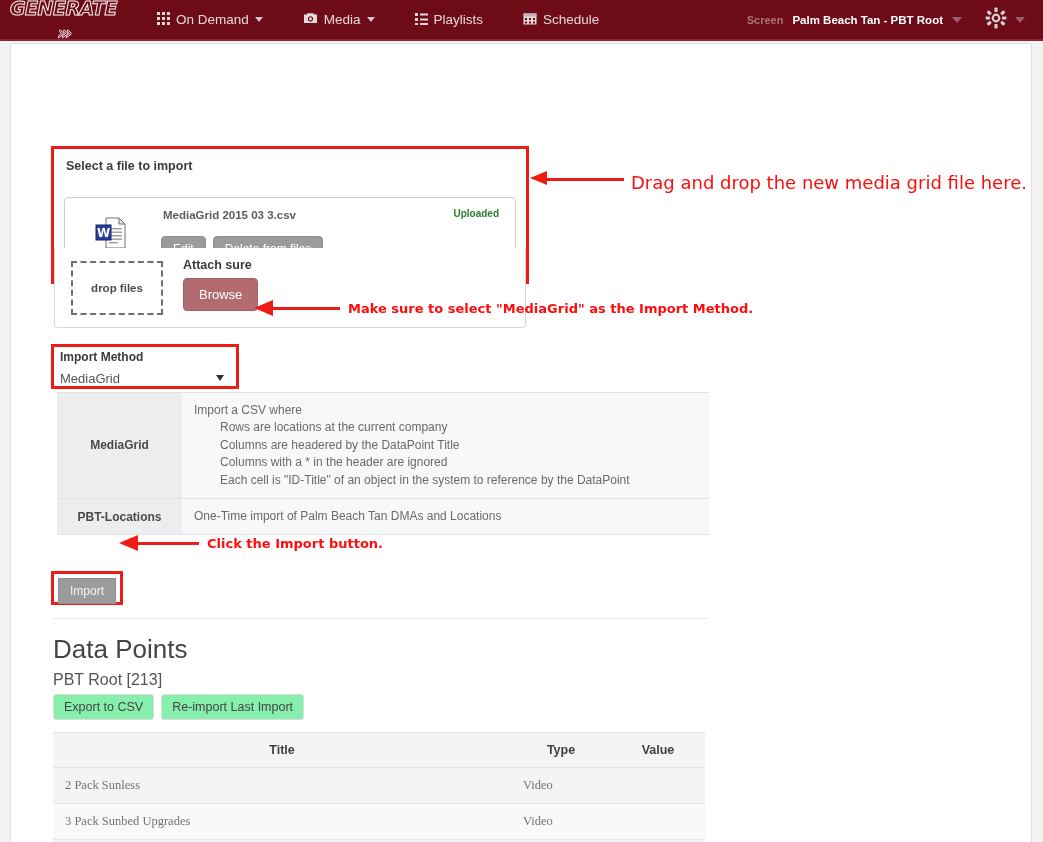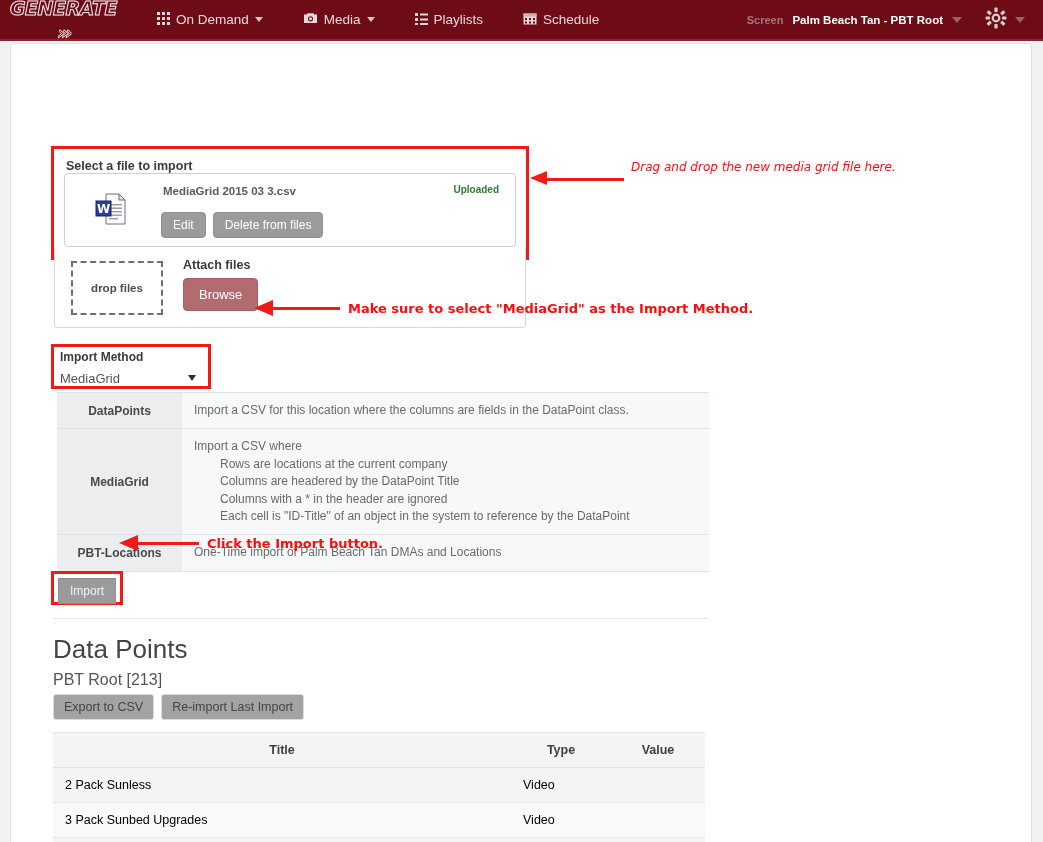--- a/index.html
+++ b/index.html
@@ -99,21 +99,21 @@
     left: 8px;
     top: 52px;
     width: 478px;
     padding: 8px 10px 10px 10px;
     background: #fff;
   }
   .panel-title {
     font-size: 12.5px;
     font-weight: bold;
     color: #3b3b3b;
-    margin: 2px 0 0 2px;
+    margin: 2px 0 24px 2px;
   }
   .file-row {
     border: 1px solid #cfcfcf;
     border-radius: 4px;
     background: #fff;
     height: 74px;
     position: relative;
   }
   .doc-icon { position: absolute; left: 30px; top: 18px; width: 32px; height: 34px; }
   .file-name {
@@ -167,21 +167,21 @@
     padding: 8px 15px;
     font-weight: normal;
     cursor: pointer;
   }
 
   
   .import-method-box {
     position: absolute;
     left: 8px;
     top: 250px;
-    width: 160px;
+    width: 188px;
     height: 45px;
     background: #fff;
     padding: 3px 6px 0 6px;
   }
   .im-label { font-size: 12px; font-weight: bold; color: #3b3b3b; }
   .im-select {
     margin-top: 7px;
     position: relative;
     font-size: 13px;
     color: #555;
@@ -251,21 +251,21 @@
   .dp-title {
     position: absolute; left: 10px; top: 540px;
     font-size: 26px; color: #444; font-weight: normal;
   }
   .dp-sub {
     position: absolute; left: 10px; top: 577px;
     font-size: 16px; color: #555;
   }
   .dp-buttons { position: absolute; left: 10px; top: 600px; display: flex; gap: 7px; }
   .btn-light {
-    background: #a3a3a3;
+    background: #86efac;
     color: #444;
     border: 1px solid #dcdcdc;
     border-radius: 3px;
     font-size: 12.5px;
     font-family: "Liberation Sans", sans-serif;
     padding: 5px 10px;
     cursor: pointer;
   }
 
   
@@ -281,23 +281,24 @@
     background: #f3f4f5;
     color: #404040;
     font-size: 12.5px;
     font-weight: bold;
     padding: 10px 6px;
     border-bottom: 1px solid #e2e2e2;
     border-top: 1px solid #e2e2e2;
   }
   .dp-table td {
     padding: 10px 12px;
-    color: #000000;
+    color: #737373;
     border-bottom: 1px solid #e6e6e6;
     background: #f8f9fa;
+    font-family: Liberation Serif, serif;
   }
   .dp-table tr.odd td { background: #f3f4f5; }
   .col-title { width: 458px; }
   .col-type { width: 100px; }
   .col-value { width: 94px; }
   .dp-table td.c-type { padding-left: 12px; }
 
   
   .anno {
     position: absolute;
@@ -445,41 +446,35 @@
         <div class="file-actions">
           <button class="btn-grey">Edit</button>
           <button class="btn-grey">Delete from files</button>
         </div>
       </div>
     </div>
 
     <div style="position:absolute; left:11px; top:154px; width:472px;">
       <div class="attach-row">
         <div class="dropzone">drop files</div>
-        <div class="attach-label">Attach files</div>
+        <div class="attach-label">Attach sure</div>
         <button class="btn-browse">Browse</button>
       </div>
     </div>
 
     <div class="import-method-box redbox">
       <div class="im-label">Import Method</div>
       <div class="im-select">
         <span>MediaGrid</span>
         <span class="sel-caret"></span>
       </div>
     </div>
 
     <table class="desc-table">
       <tbody>
-        <tr>
-          <td>DataPoints</td>
-          <td>
-            <span>Import a CSV for this location where the columns are fields in the DataPoint class.</span>
-          </td>
-        </tr>
         <tr>
           <td>MediaGrid</td>
           <td>
             <span>Import a CSV where</span>
             <span class="indent">Rows are locations at the current company</span>
             <span class="indent">Columns are headered by the DataPoint Title</span>
             <span class="indent">Columns with a * in the header are ignored</span>
             <span class="indent">Each cell is "ID-Title" of an object in the system to reference by the DataPoint</span>
           </td>
         </tr>
@@ -531,21 +526,21 @@
 
       </tbody>
     </table>
 
   </div>
 </div>
 
 <div>
   <div class="arrow-line" style="left:546px; top:178px; width:78px;"></div>
   <div class="arrow-head" style="left:530px; top:171px; border-top-width:7px; border-bottom-width:7px; border-right-width:17px;"></div>
-  <div class="anno" style="left:631px; top:160px; font-size:12px; font-weight:normal;font-style:italic;">Drag and drop the new media grid file here.</div>
+  <div class="anno" style="left:631px; top:172px; font-size:18px; font-weight:normal;">Drag and drop the new media grid file here.</div>
 </div>
 
 <div>
   <div class="arrow-line" style="left:272px; top:307px; width:68px;"></div>
   <div class="arrow-head" style="left:254px; top:300px; border-top-width:8px; border-bottom-width:8px; border-right-width:19px;"></div>
   <div class="anno" style="left:348px; top:301px; font-size:13px;">Make sure to select "MediaGrid" as the Import Method.</div>
 </div>
 
 <div>
   <div class="arrow-line" style="left:137px; top:542px; width:62px;"></div>

